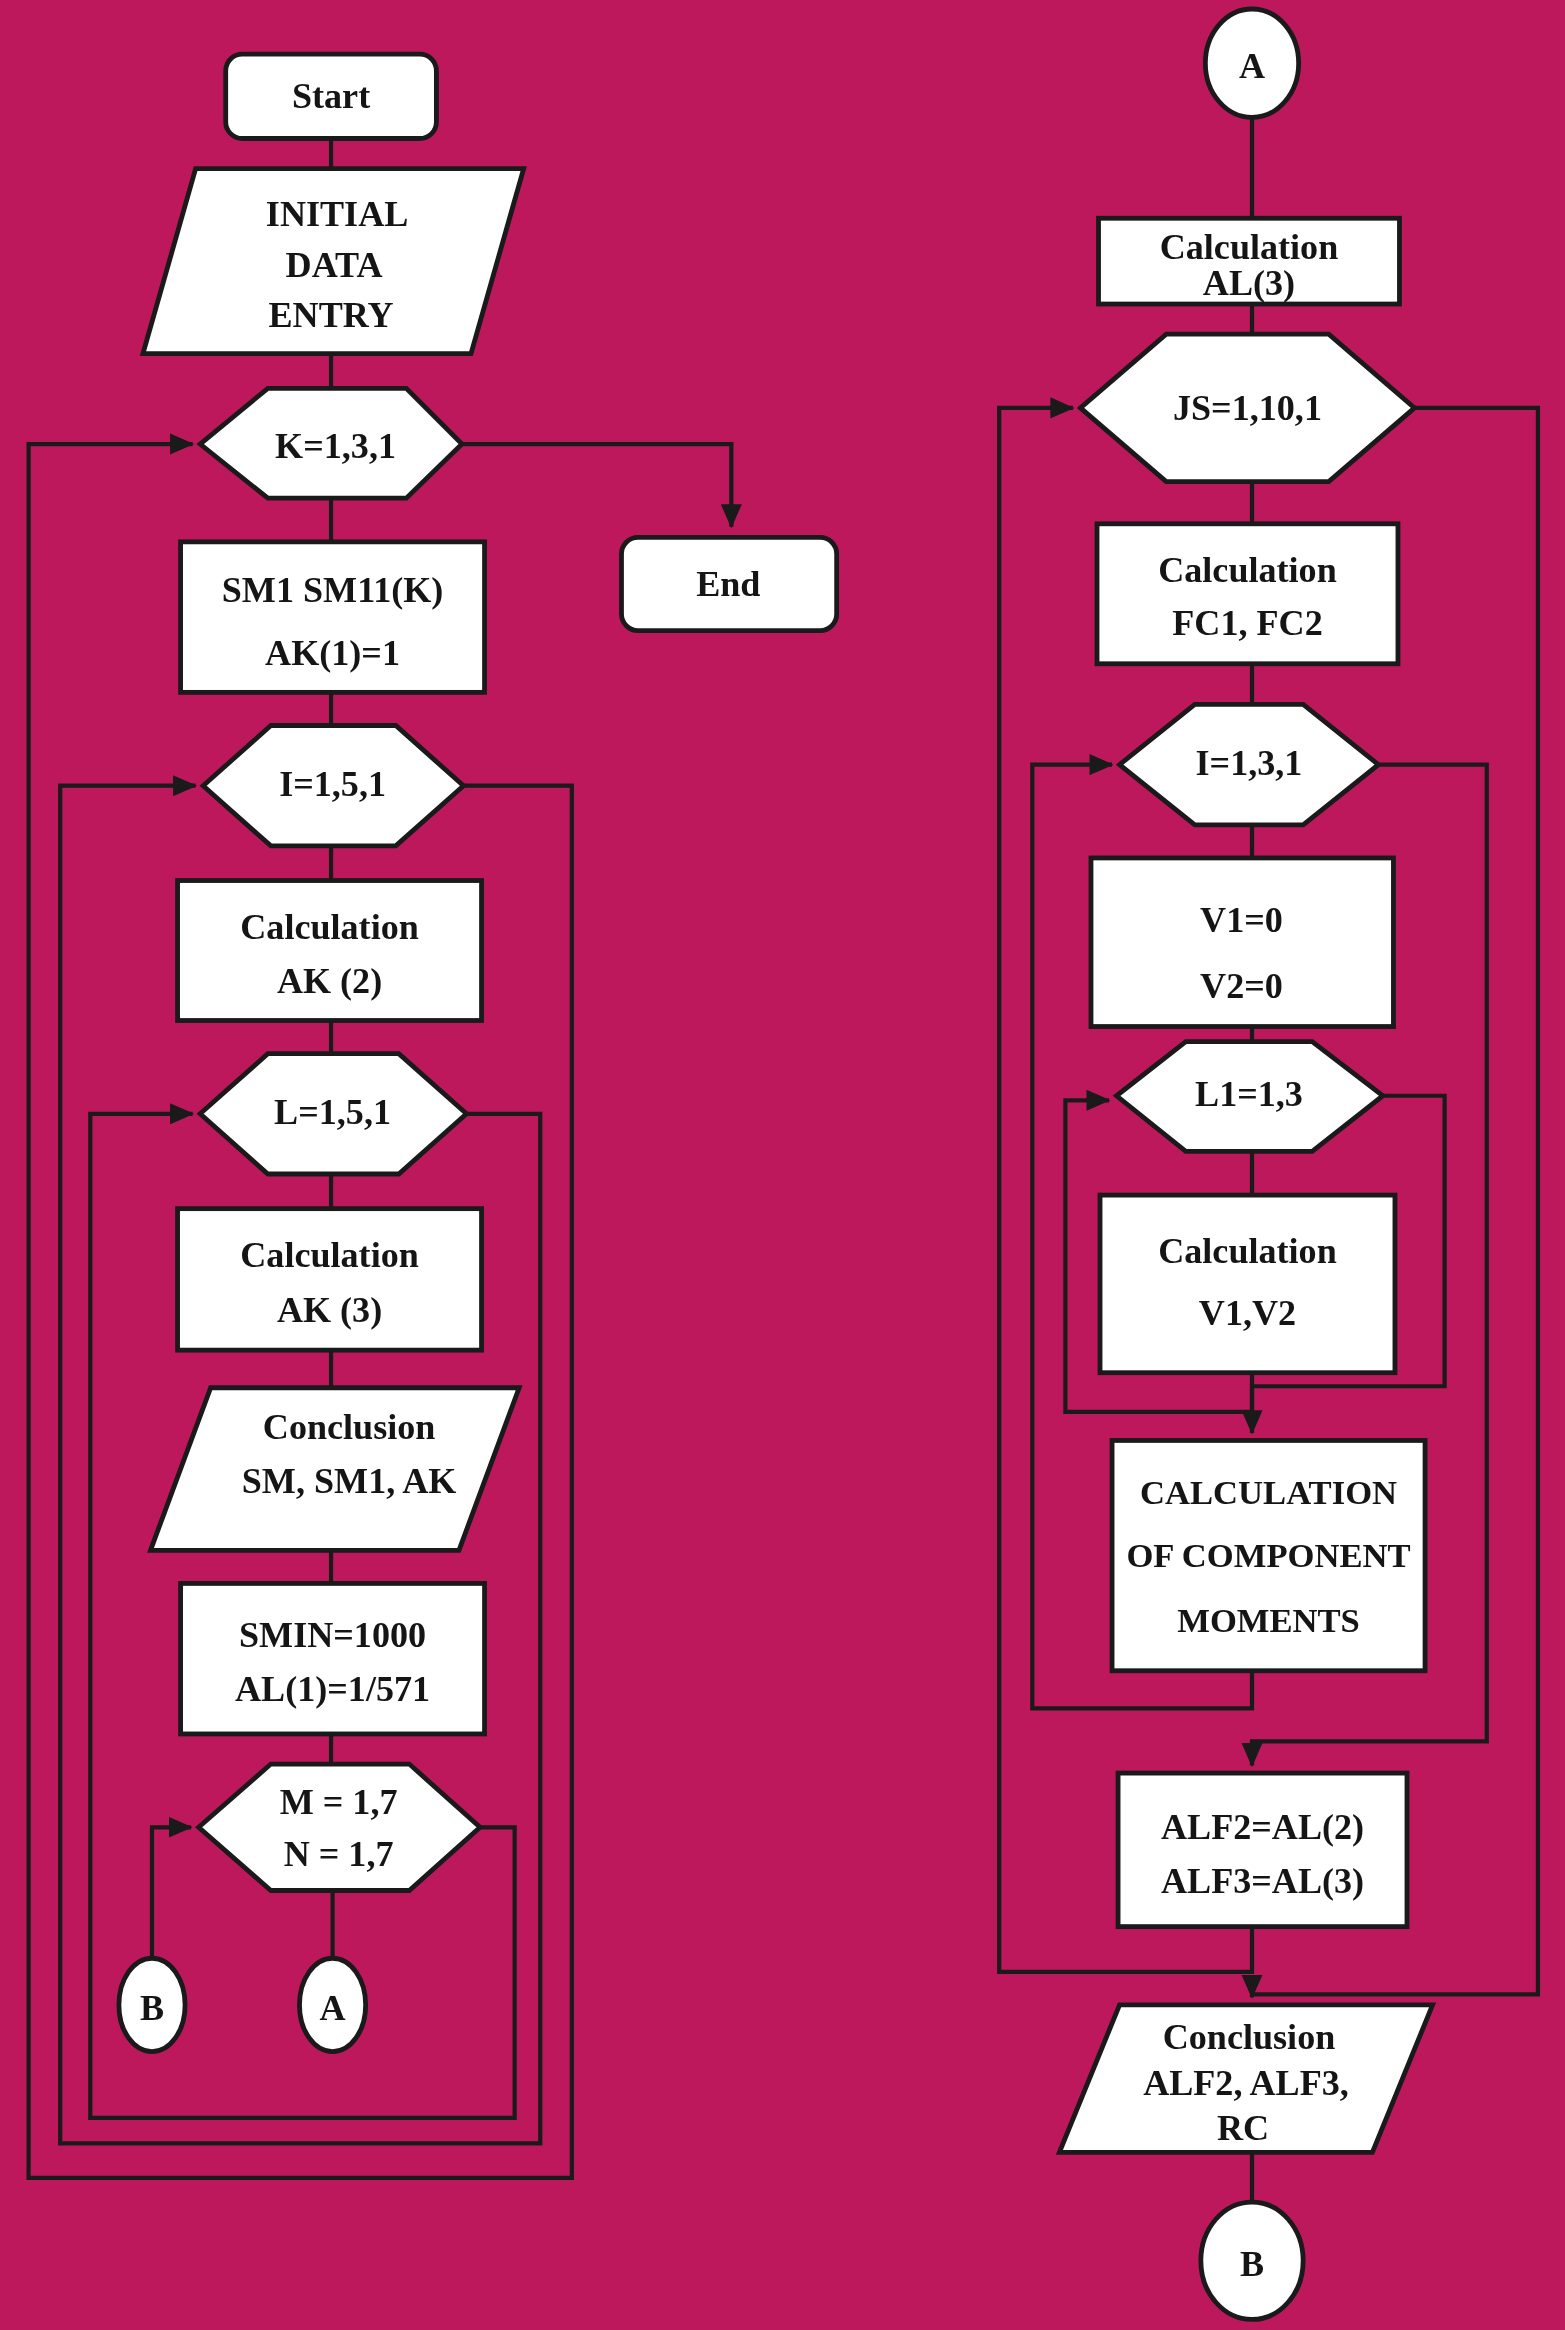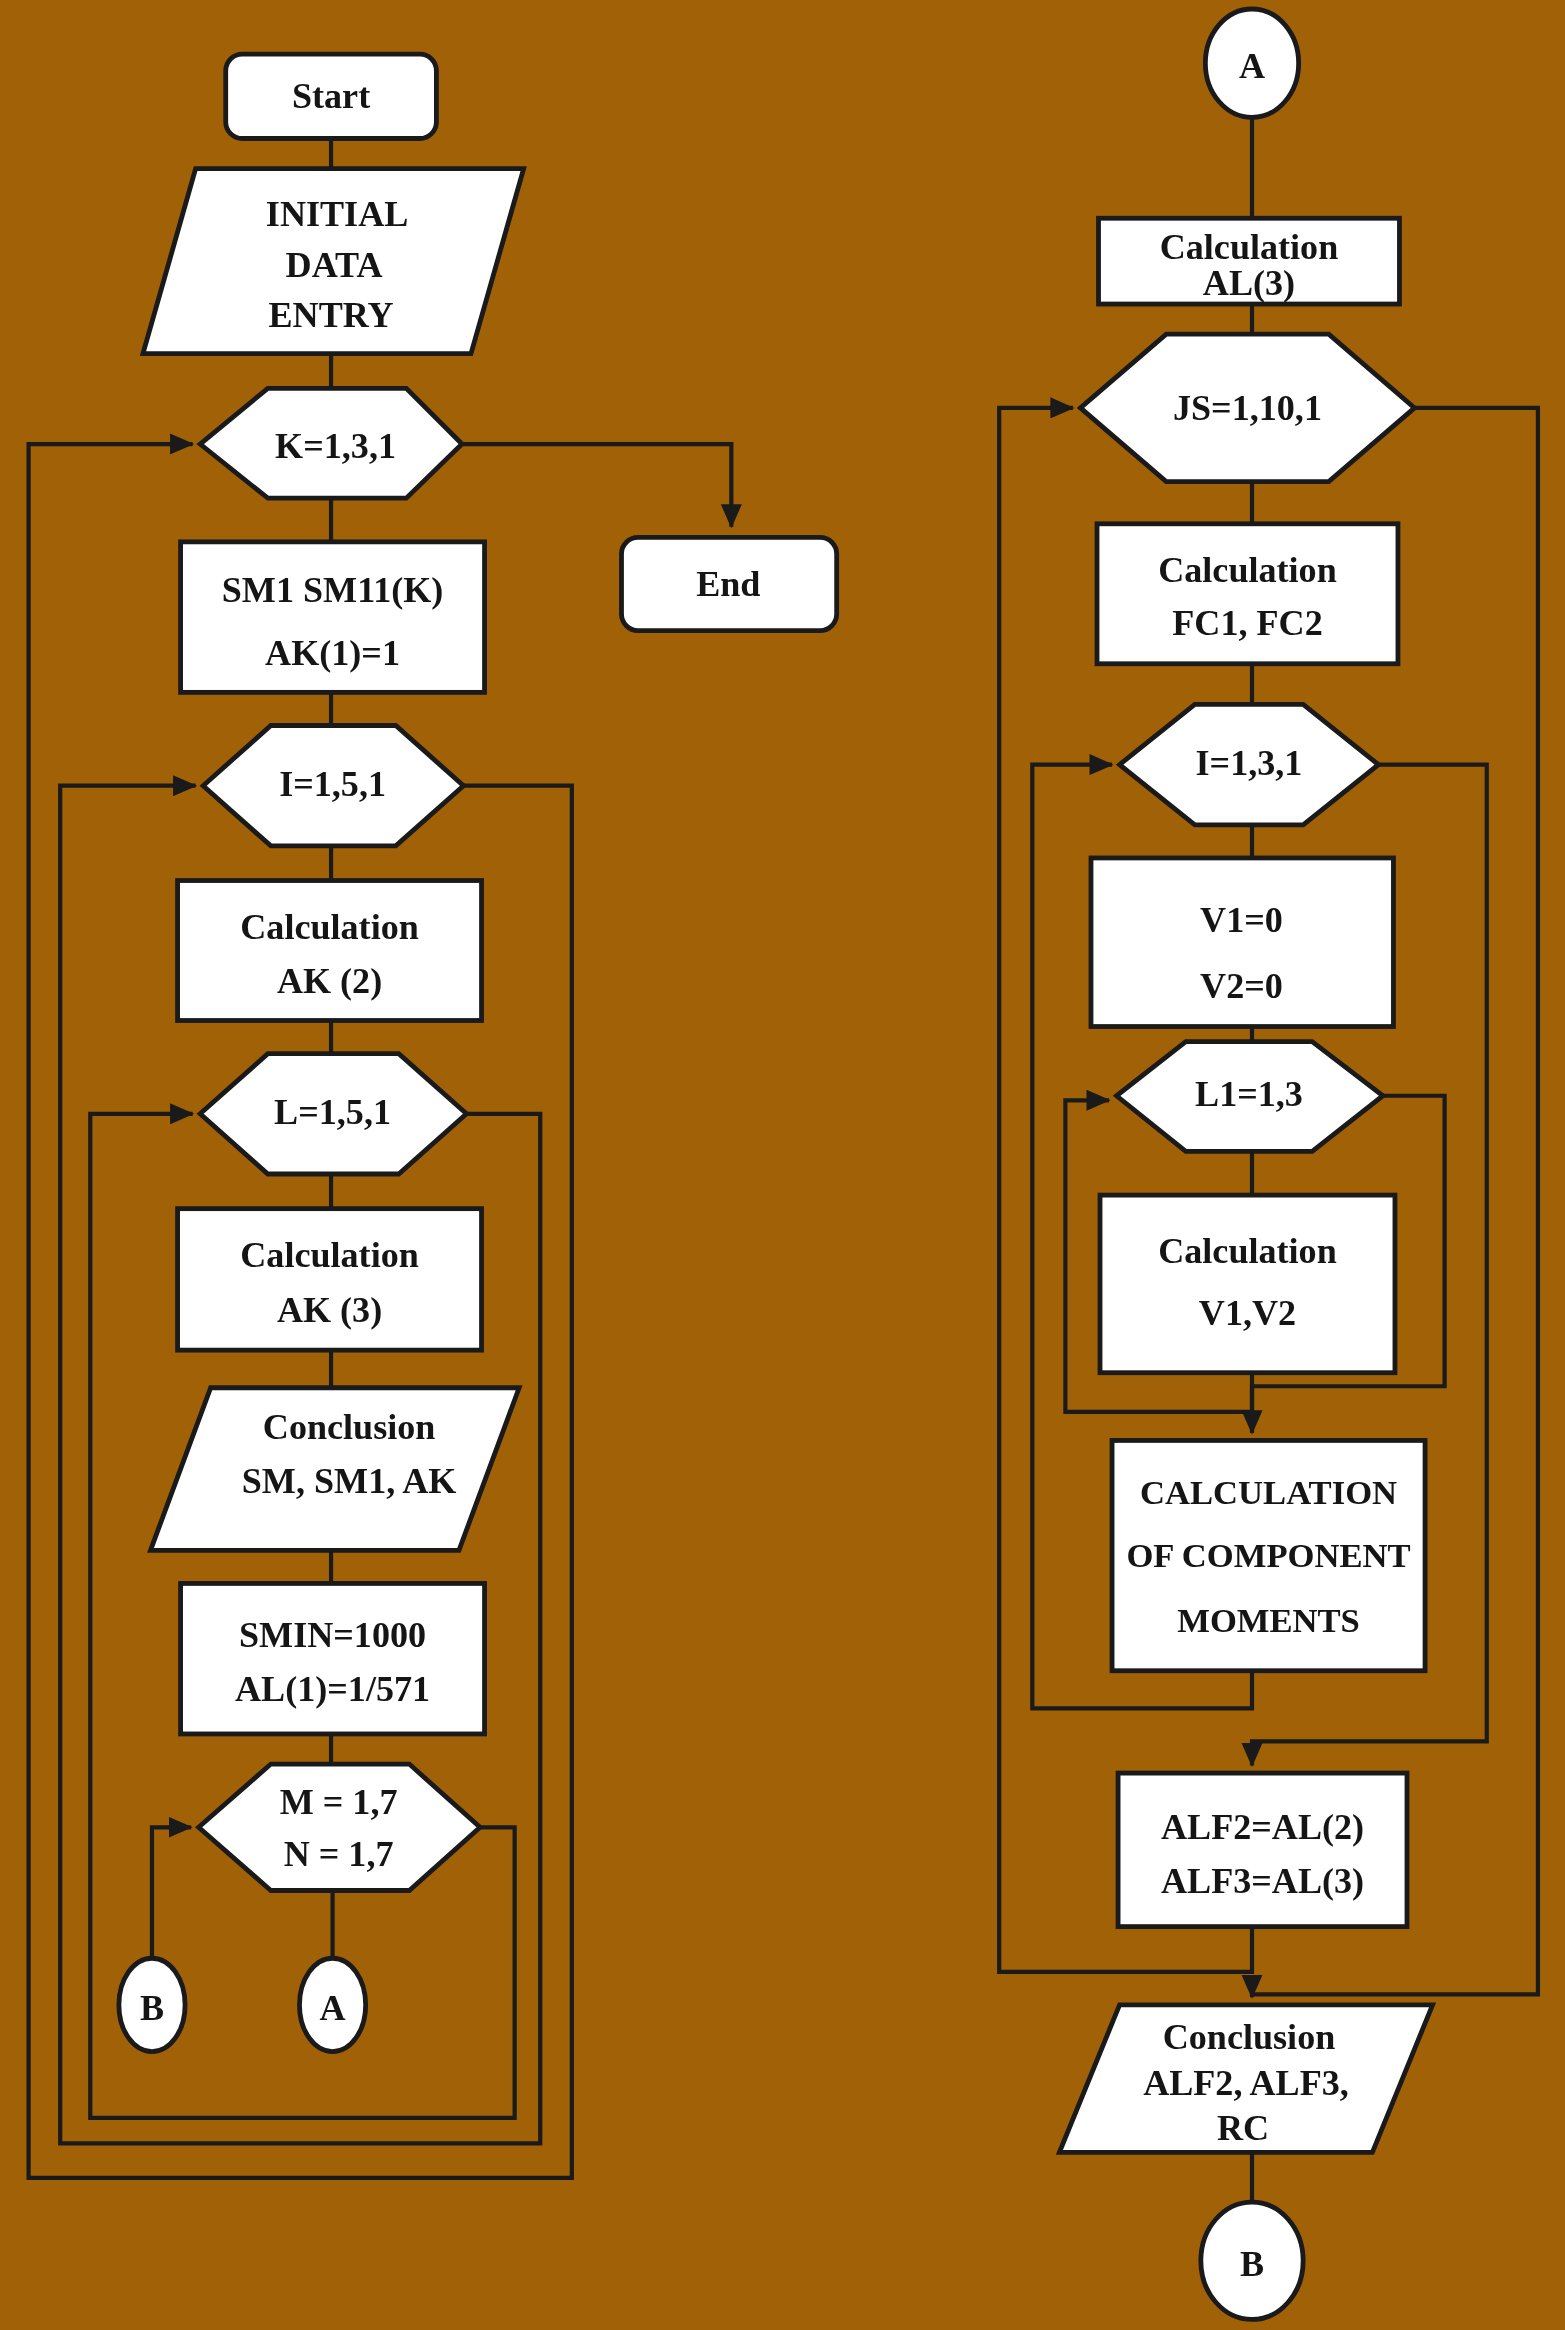--- a/index.html
+++ b/index.html
@@ -1,16 +1,16 @@
 <!DOCTYPE html>
 <html style="font-size:8px"><head>
 <meta charset="utf-8">
 <style>
   html,body{margin:0;padding:0;background:#ffffff;}
-  .stage{width:1565px;height:2330px;background:#a16207;overflow:hidden;}
+  .stage{width:1565px;height:2330px;background:#be185d;overflow:hidden;}
   svg{display:block;}
   text{
     font-family:"Liberation Serif","DejaVu Serif",serif;
     font-weight:700;
     fill:#151515;
     text-anchor:middle;
   }
   .t{font-size:24px;}
   .tc{font-size:23px;}
   .shape{fill:#ffffff;stroke:#1a1a1a;stroke-width:3.2;}

